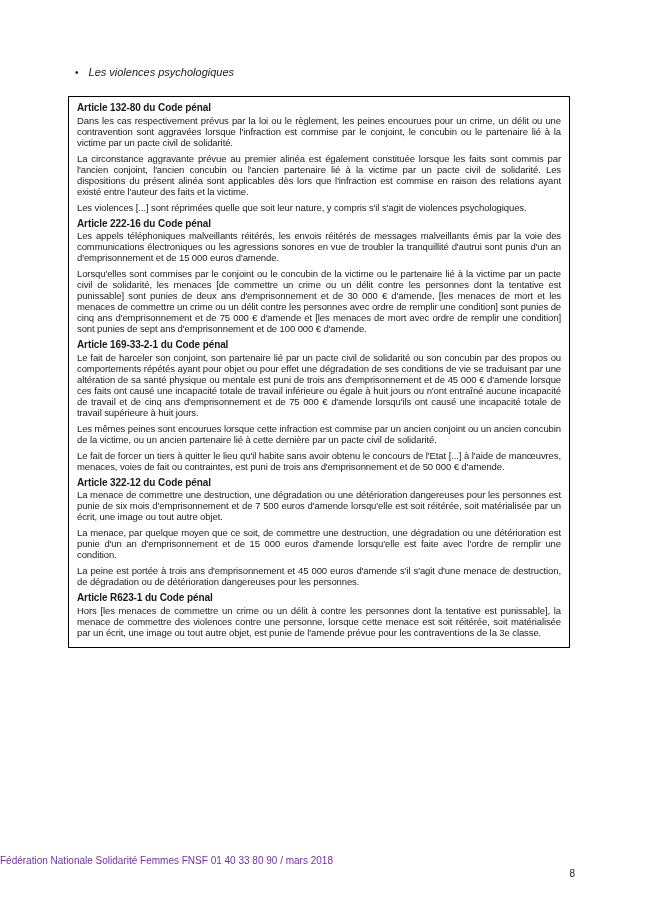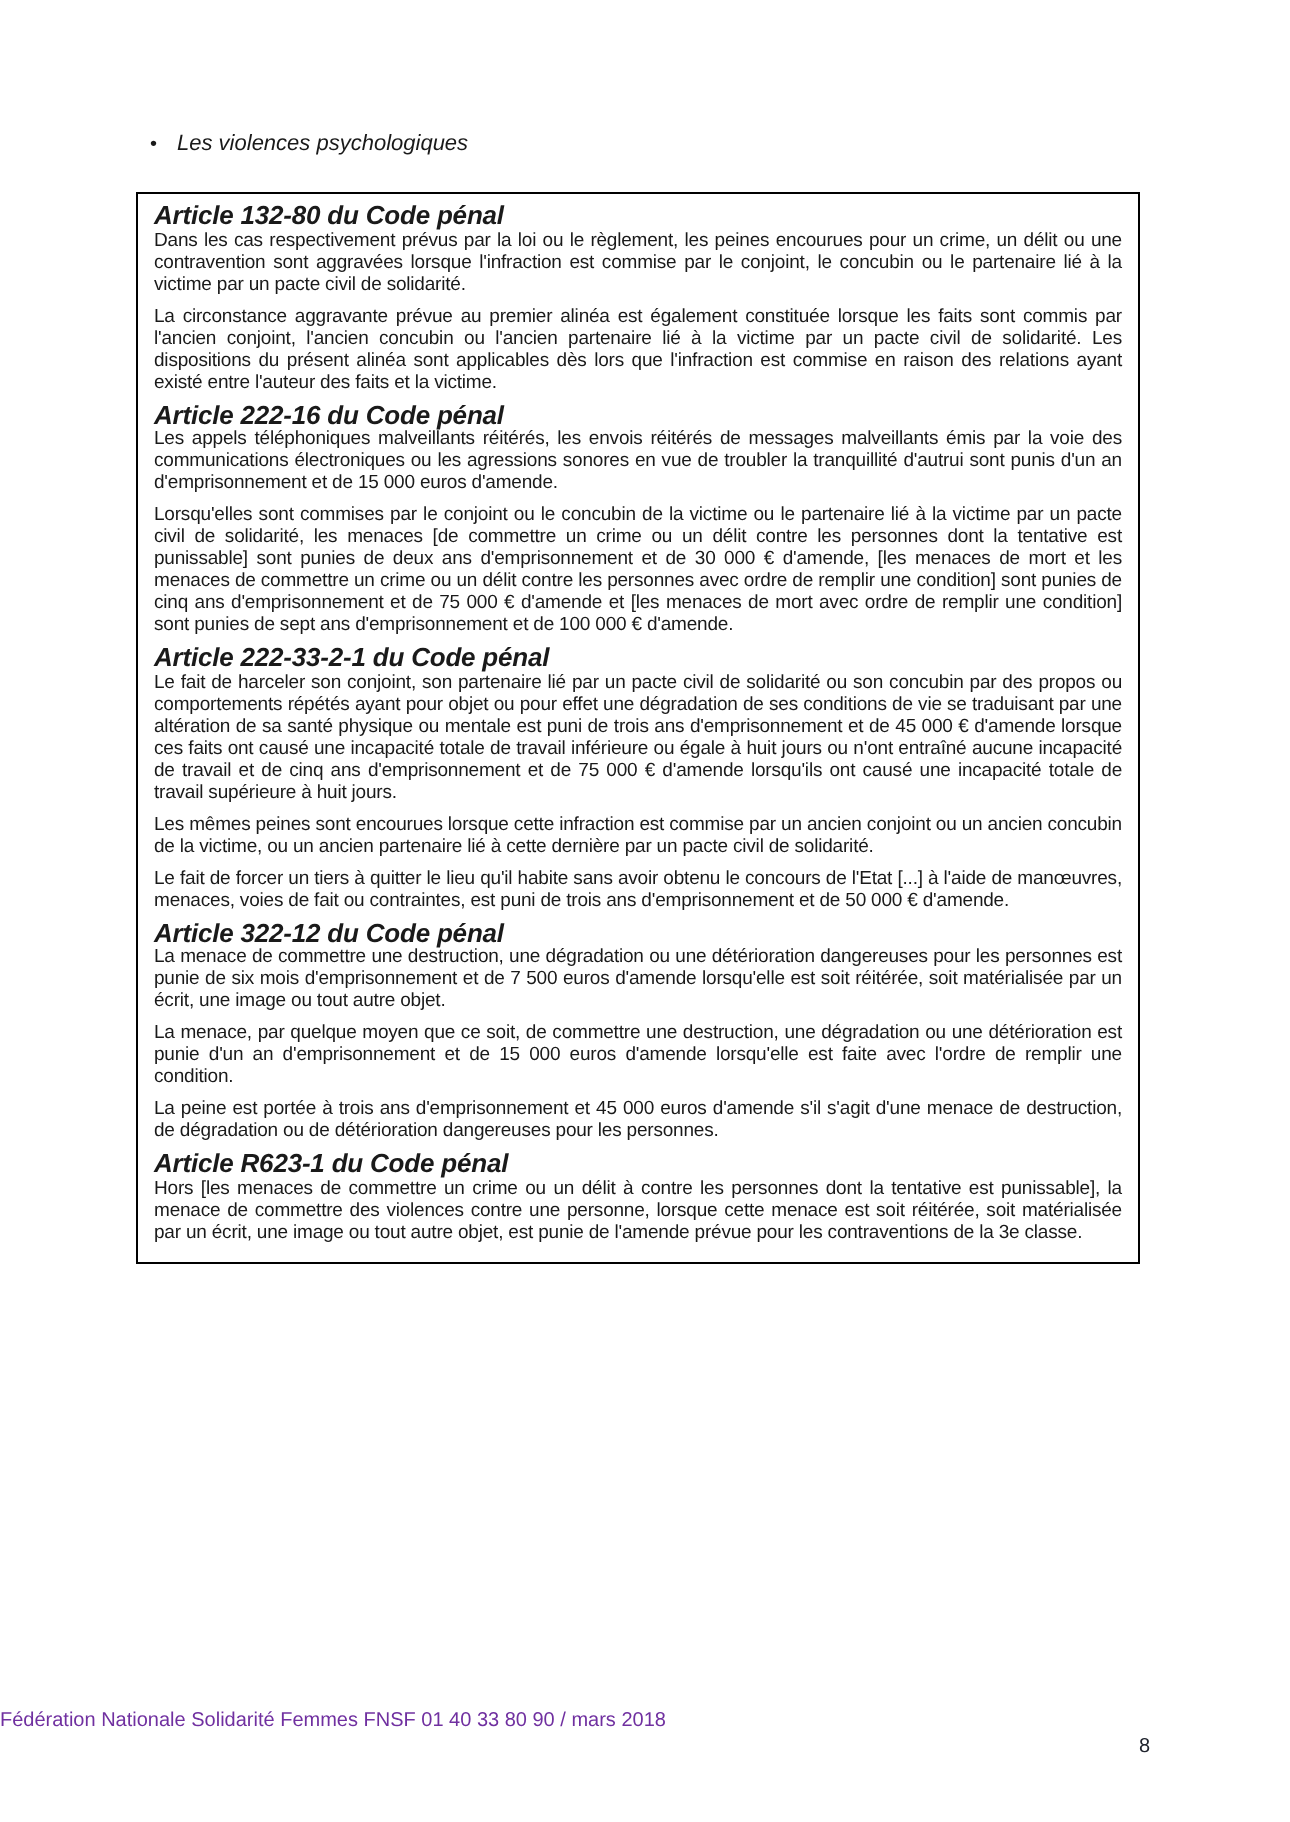--- a/index.html
+++ b/index.html
@@ -31,24 +31,23 @@
     top: 96px;
     left: 68px;
     width: 502px;
     border: 1.5px solid #000000;
     padding: 5px 8px 4px 8px;
     background: #ffffff;
   }
   .article { margin: 0; }
   .article-title {
     font-weight: bold;
-    font-size: 13px;
+    font-size: 10px;
     line-height: 12.5px;
     letter-spacing: -0.1px;
-    font-style: italic;
   }
   .article p {
     font-size: 9.5px;
     line-height: 11px;
     letter-spacing: -0.1px;
     text-align: justify;
     margin: 0 0 5px 0;
   }
   .footer {
     position: absolute;
@@ -77,33 +76,34 @@
 
 <div class="legal-box">
 
   <div class="article">
     <div class="article-title">Article 132-80 du Code pénal</div>
     <p>Dans les cas respectivement prévus par la loi ou le règlement, les peines encourues pour un crime, un délit ou une contravention sont aggravées lorsque l'infraction est commise par le conjoint, le concubin ou le partenaire lié à la victime par un pacte civil de solidarité.</p>
     <p>La circonstance aggravante prévue au premier alinéa est également constituée lorsque les faits sont commis par l'ancien conjoint, l'ancien concubin ou l'ancien partenaire lié à la victime par un pacte civil de solidarité. Les dispositions du présent alinéa sont applicables dès lors que l'infraction est commise en raison des relations ayant existé entre l'auteur des faits et la victime.</p>
   </div>
 
   <div class="article">
+    <p>Les violences [...] sont réprimées quelle que soit leur nature, y compris s'il s'agit de violences psychologiques.</p>
   </div>
 
   <div class="article">
     <div class="article-title">Article 222-16 du Code pénal</div>
     <p>Les appels téléphoniques malveillants réitérés, les envois réitérés de messages malveillants émis par la voie des communications électroniques ou les agressions sonores en vue de troubler la tranquillité d'autrui sont punis d'un an d'emprisonnement et de 15 000 euros d'amende.</p>
   </div>
 
   <div class="article">
     <p>Lorsqu'elles sont commises par le conjoint ou le concubin de la victime ou le partenaire lié à la victime par un pacte civil de solidarité, les menaces [de commettre un crime ou un délit contre les personnes dont la tentative est punissable] sont punies de deux ans d'emprisonnement et de 30 000 € d'amende, [les menaces de mort et les menaces de commettre un crime ou un délit contre les personnes avec ordre de remplir une condition] sont punies de cinq ans d'emprisonnement et de 75 000 € d'amende et [les menaces de mort avec ordre de remplir une condition] sont punies de sept ans d'emprisonnement et de 100 000 € d'amende.</p>
   </div>
 
   <div class="article">
-    <div class="article-title">Article 222-33-2-1 du Code pénal</div>
+    <div class="article-title">Article 169-33-2-1 du Code pénal</div>
     <p>Le fait de harceler son conjoint, son partenaire lié par un pacte civil de solidarité ou son concubin par des propos ou comportements répétés ayant pour objet ou pour effet une dégradation de ses conditions de vie se traduisant par une altération de sa santé physique ou mentale est puni de trois ans d'emprisonnement et de 45 000 € d'amende lorsque ces faits ont causé une incapacité totale de travail inférieure ou égale à huit jours ou n'ont entraîné aucune incapacité de travail et de cinq ans d'emprisonnement et de 75 000 € d'amende lorsqu'ils ont causé une incapacité totale de travail supérieure à huit jours.</p>
     <p>Les mêmes peines sont encourues lorsque cette infraction est commise par un ancien conjoint ou un ancien concubin de la victime, ou un ancien partenaire lié à cette dernière par un pacte civil de solidarité.</p>
   </div>
 
   <div class="article">
     <p>Le fait de forcer un tiers à quitter le lieu qu'il habite sans avoir obtenu le concours de l'Etat [...] à l'aide de manœuvres, menaces, voies de fait ou contraintes, est puni de trois ans d'emprisonnement et de 50 000 € d'amende.</p>
   </div>
 
   <div class="article">
     <div class="article-title">Article 322-12 du Code pénal</div>

